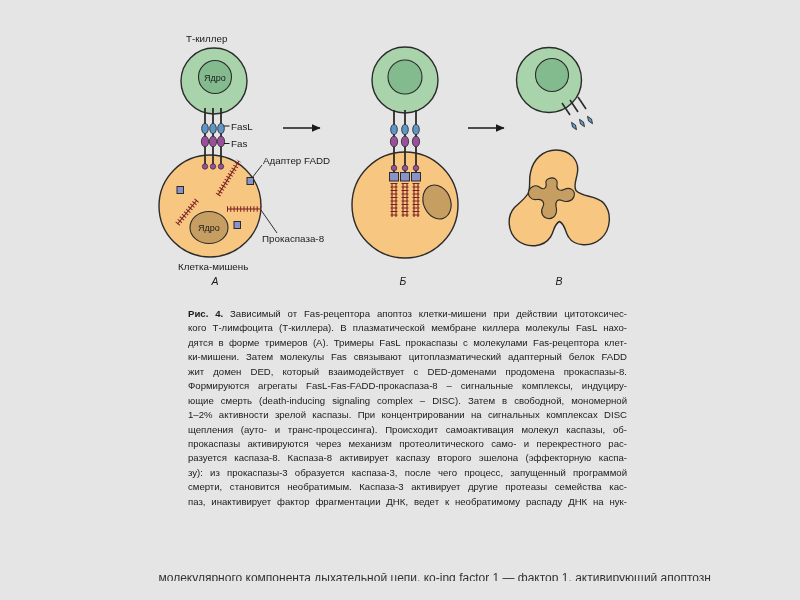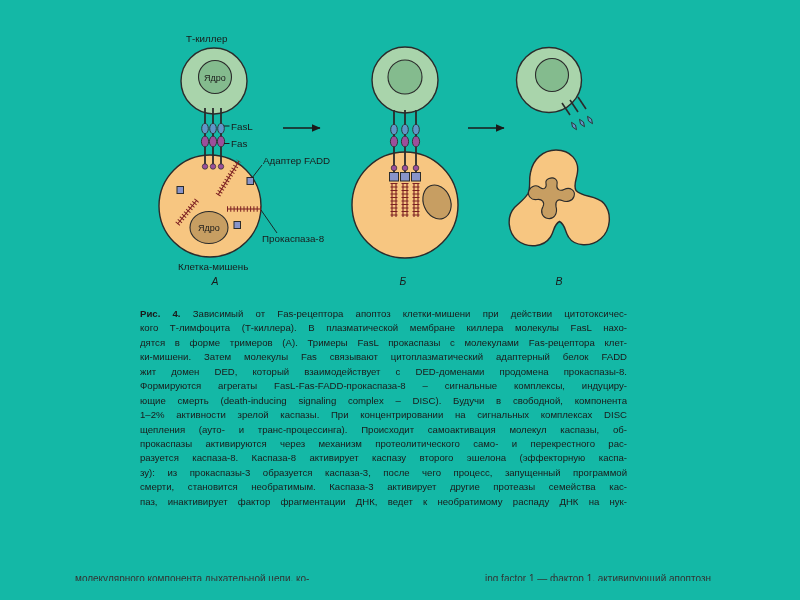--- a/index.html
+++ b/index.html
@@ -1,21 +1,21 @@
 <!DOCTYPE html>
 <html style="--cell-green: #a9d4ab; --nucleus-green: #84bb8e; --cell-orange: #f7c681; --nucleus-tan: #c79e62; --fasl-blue: #5f96c8; --fas-purple: #9b4f9b; --fadd-slate: #8894c9; --procaspase-red: #7c2022; --outline: #2b2b2b; --text: #1a1a1a;"><head>
 <meta charset="utf-8">
 <style>
   :root{
     --cell-green:#a9d4ab; --nucleus-green:#84bb8e; --cell-orange:#f7c681;
     --nucleus-tan:#c79e62; --fasl-blue:#5f96c8; --fas-purple:#9b4f9b;
     --fadd-slate:#8894c9; --procaspase-red:#7c2022; --outline:#2b2b2b; --text:#1a1a1a;
   }
   html,body{margin:0;padding:0;background:#fff;}
-  .slide{position:relative;width:800px;height:600px;background:#14b8a6;overflow:hidden;
+  .slide{position:relative;width:800px;height:600px;background:#e5e5e5;overflow:hidden;
          font-family:"Liberation Sans",sans-serif;color:var(--text);}
   .diagram-svg{position:absolute;left:0;top:0;}
   .diagram-svg text{font-family:"Liberation Sans",sans-serif;fill:var(--text);}
   .cell-green{fill:var(--cell-green);stroke:var(--outline);stroke-width:1.4;}
   .nucleus-green{fill:var(--nucleus-green);stroke:var(--outline);stroke-width:1.1;}
   .cell-orange{fill:var(--cell-orange);stroke:var(--outline);stroke-width:1.4;}
   .nucleus-tan{fill:var(--nucleus-tan);stroke:var(--outline);stroke-width:1.1;}
   .fasl{fill:var(--fasl-blue);stroke:var(--outline);stroke-width:0.9;}
   .fas{fill:var(--fas-purple);stroke:var(--outline);stroke-width:0.9;}
   .fas-dot{fill:var(--fas-purple);stroke:var(--outline);stroke-width:0.7;}
@@ -27,25 +27,25 @@
   .proc-rungs-v{stroke:var(--procaspase-red);stroke-width:7;stroke-dasharray:1 2.5;}
   .leader{stroke:var(--text);stroke-width:0.9;}
   .tick{stroke:var(--text);stroke-width:1;}
   .arrow{stroke:var(--text);stroke-width:1.3;marker-end:url(#ah);}
   .lbl{font-size:9.8px;}
   .lbl-s{font-size:9px;}
   .letter{font-size:10.5px;font-style:italic;}
   .caption{position:absolute;left:140px;top:307px;width:487px;font-size:9.6px;
            line-height:14.45px;color:var(--text);}
   .cap-line{height:14.45px;overflow:hidden;white-space:nowrap;text-align:justify;}
-  .cap-line.j{white-space:normal;text-align:justify;text-align-last:justify;}
+  .cap-line.j{white-space:normal;text-align:justify;text-align-last:justify;margin-left:48px;}
   .cap-label{font-weight:bold;}
   .bottom-strip{position:absolute;left:75px;top:573px;width:636px;height:8px;
-                overflow:hidden;display:flex;justify-content:space-between;
-                font-size:10px;line-height:11px;color:#333;}
+                overflow:hidden;display:flex;justify-content:flex-end;
+                font-size:12px;line-height:11px;color:#333;}
 </style>
 </head>
 <body>
 
 <div class="slide">
 
   <svg class="diagram-svg" width="800" height="300" viewBox="0 0 800 300">
     <defs>
       <marker id="ah" markerWidth="8" markerHeight="8" refX="6.5" refY="3" orient="auto">
         <path d="M0,0 L7,3 L0,6 Z" fill="#1a1a1a"></path>
@@ -186,21 +186,21 @@
     </g>
   </svg>
 
   <div class="caption">
     <div class="cap-line j"><strong class="cap-label">Рис. 4.</strong><span> Зависимый от Fas-рецептора апоптоз клетки-мишени при действии цитотоксичес-</span></div>
     <div class="cap-line j">кого Т-лимфоцита (Т-киллера). В плазматической мембране киллера молекулы FasL нахо-</div>
     <div class="cap-line j">дятся в форме тримеров (А). Тримеры FasL прокаспазы с молекулами Fas-рецептора клет-</div>
     <div class="cap-line j">ки-мишени. Затем молекулы Fas связывают цитоплазматический адаптерный белок FADD</div>
     <div class="cap-line j">жит домен DED, который взаимодействует с DED-доменами продомена прокаспазы-8.</div>
     <div class="cap-line j">Формируются агрегаты FasL-Fas-FADD-прокаспаза-8 – сигнальные комплексы, индуциру-</div>
-    <div class="cap-line j">ющие смерть (death-inducing signaling complex – DISC). Будучи в свободной, компонента</div>
+    <div class="cap-line j">ющие смерть (death-inducing signaling complex – DISC). Затем в свободной, мономерной</div>
     <div class="cap-line j">1–2% активности зрелой каспазы. При концентрировании на сигнальных комплексах DISC</div>
     <div class="cap-line j">щепления (ауто- и транс-процессинга). Происходит самоактивация молекул каспазы, об-</div>
     <div class="cap-line j">прокаспазы активируются через механизм протеолитического само- и перекрестного рас-</div>
     <div class="cap-line j">разуется каспаза-8. Каспаза-8 активирует каспазу второго эшелона (эффекторную каспа-</div>
     <div class="cap-line j">зу): из прокаспазы-3 образуется каспаза-3, после чего процесс, запущенный программой</div>
     <div class="cap-line j">смерти, становится необратимым. Каспаза-3 активирует другие протеазы семейства кас-</div>
     <div class="cap-line j">паз, инактивирует фактор фрагментации ДНК, ведет к необратимому распаду ДНК на нук-</div>
   </div>
 
   <div class="bottom-strip">

